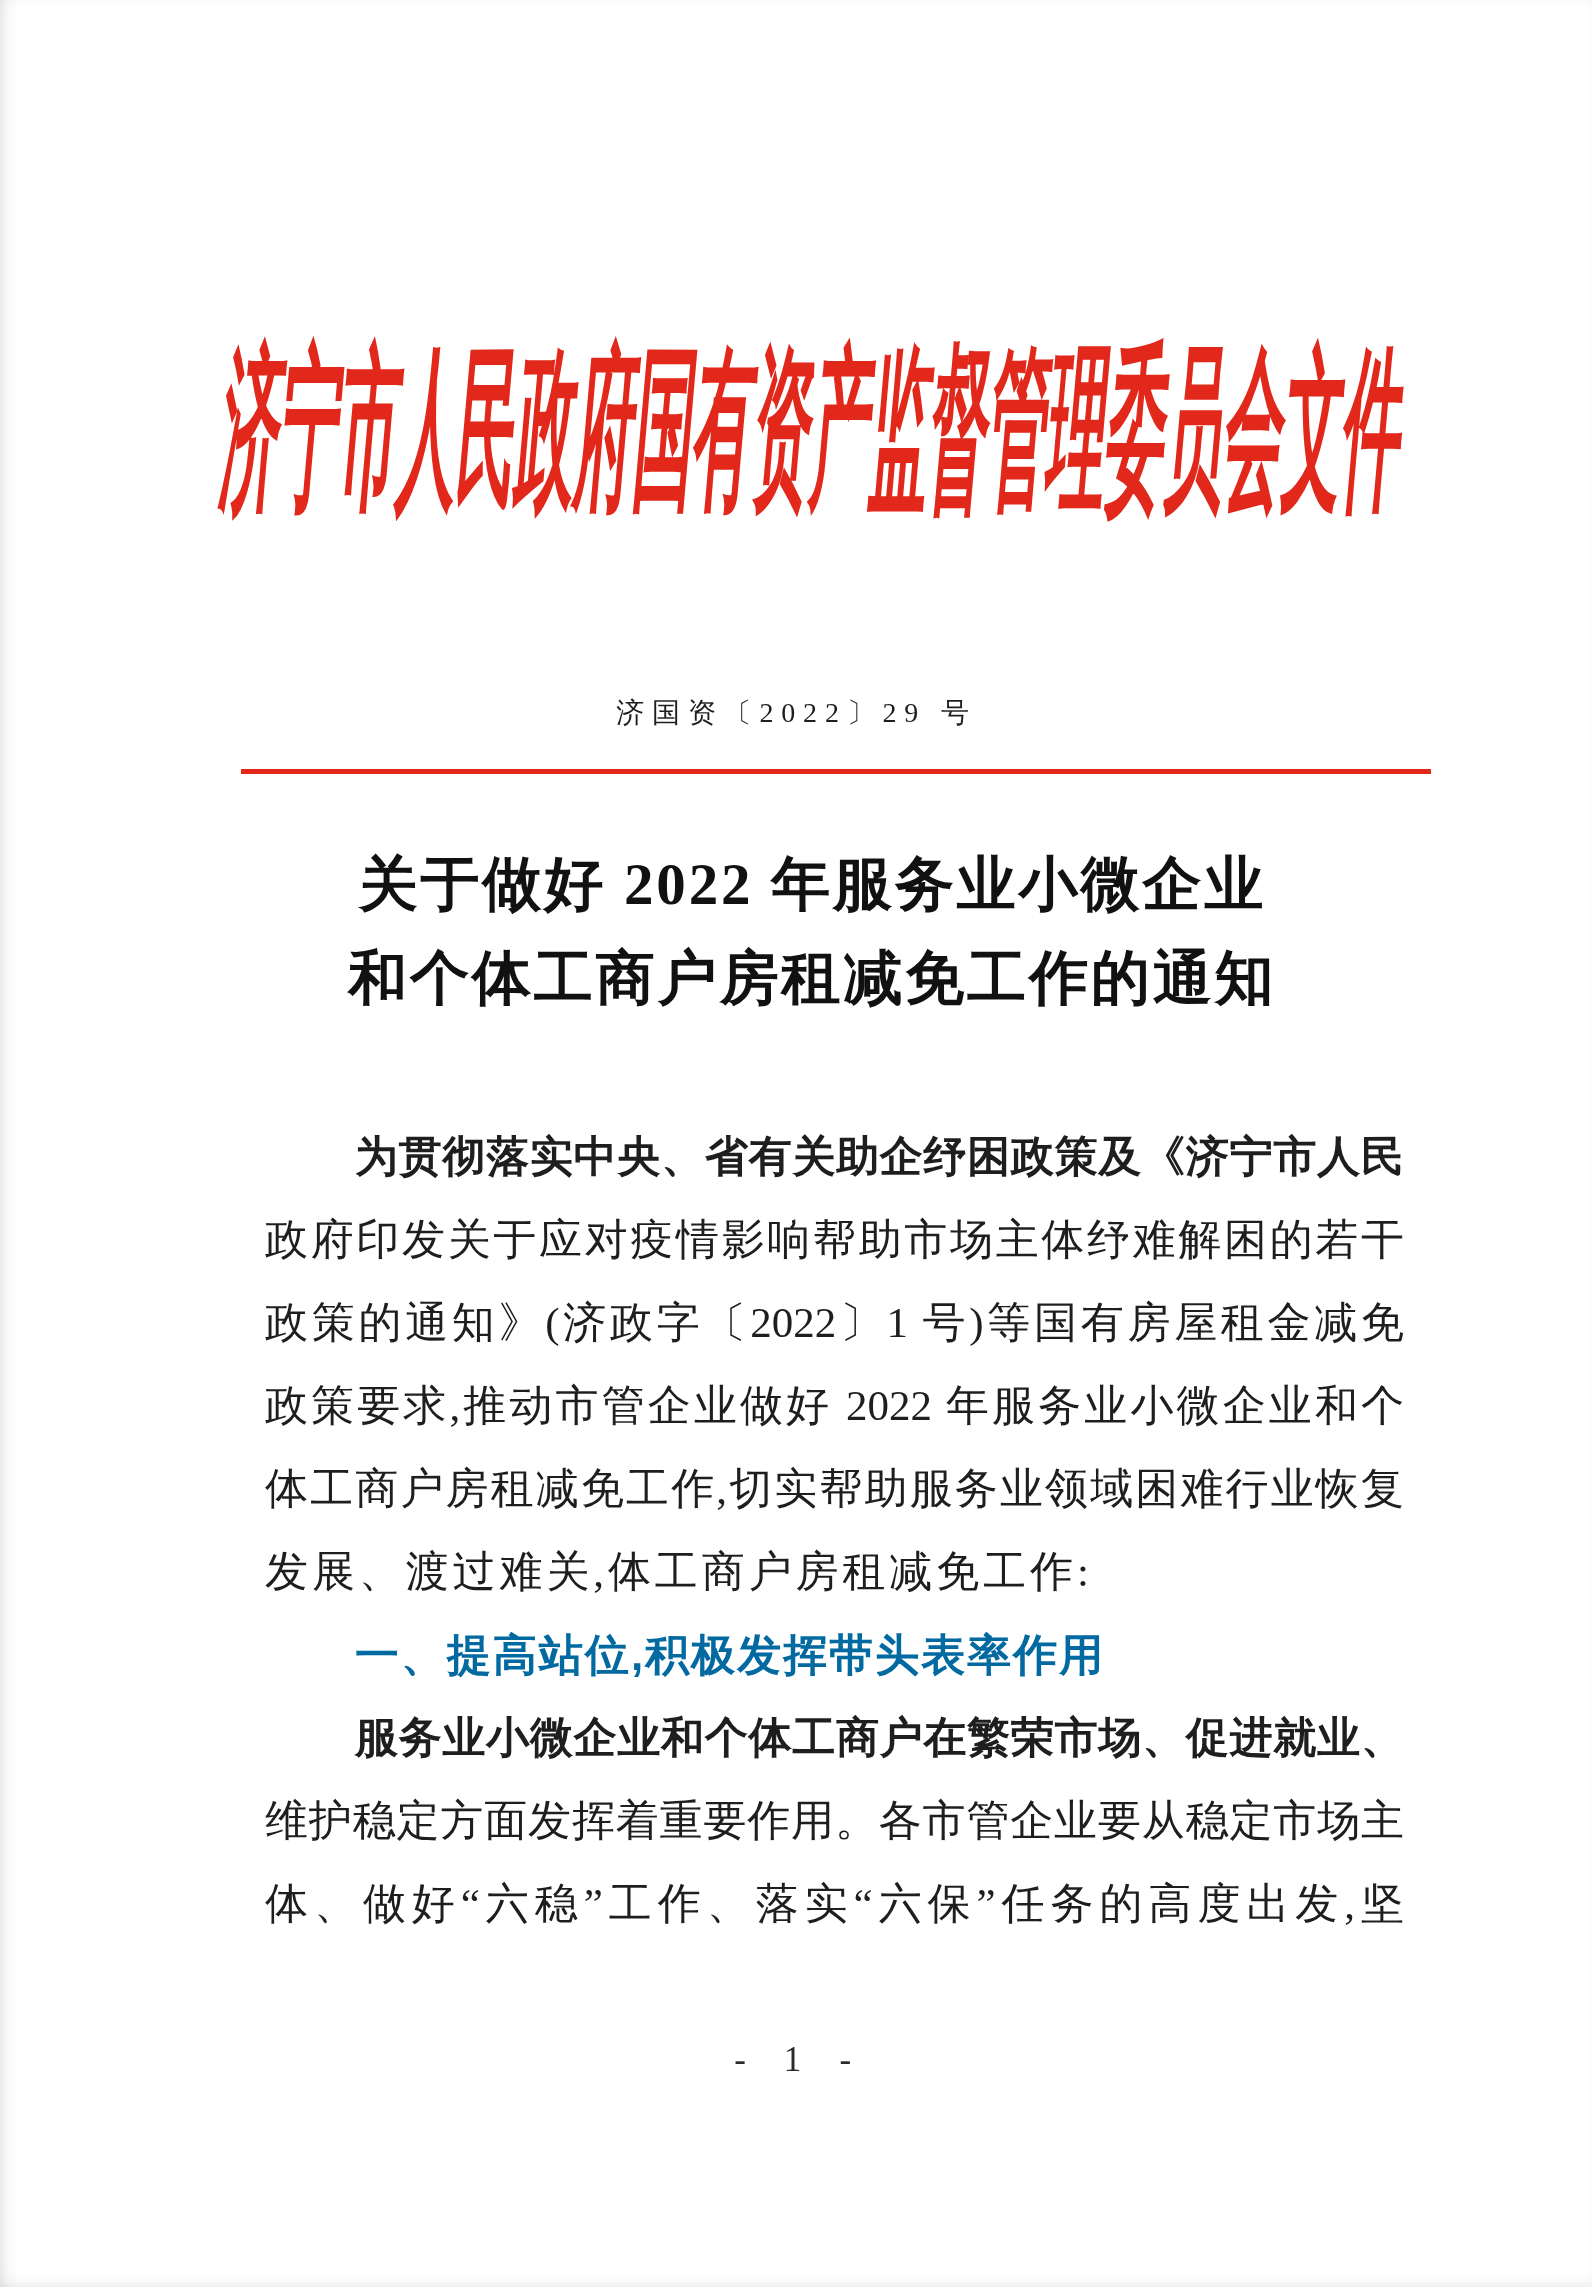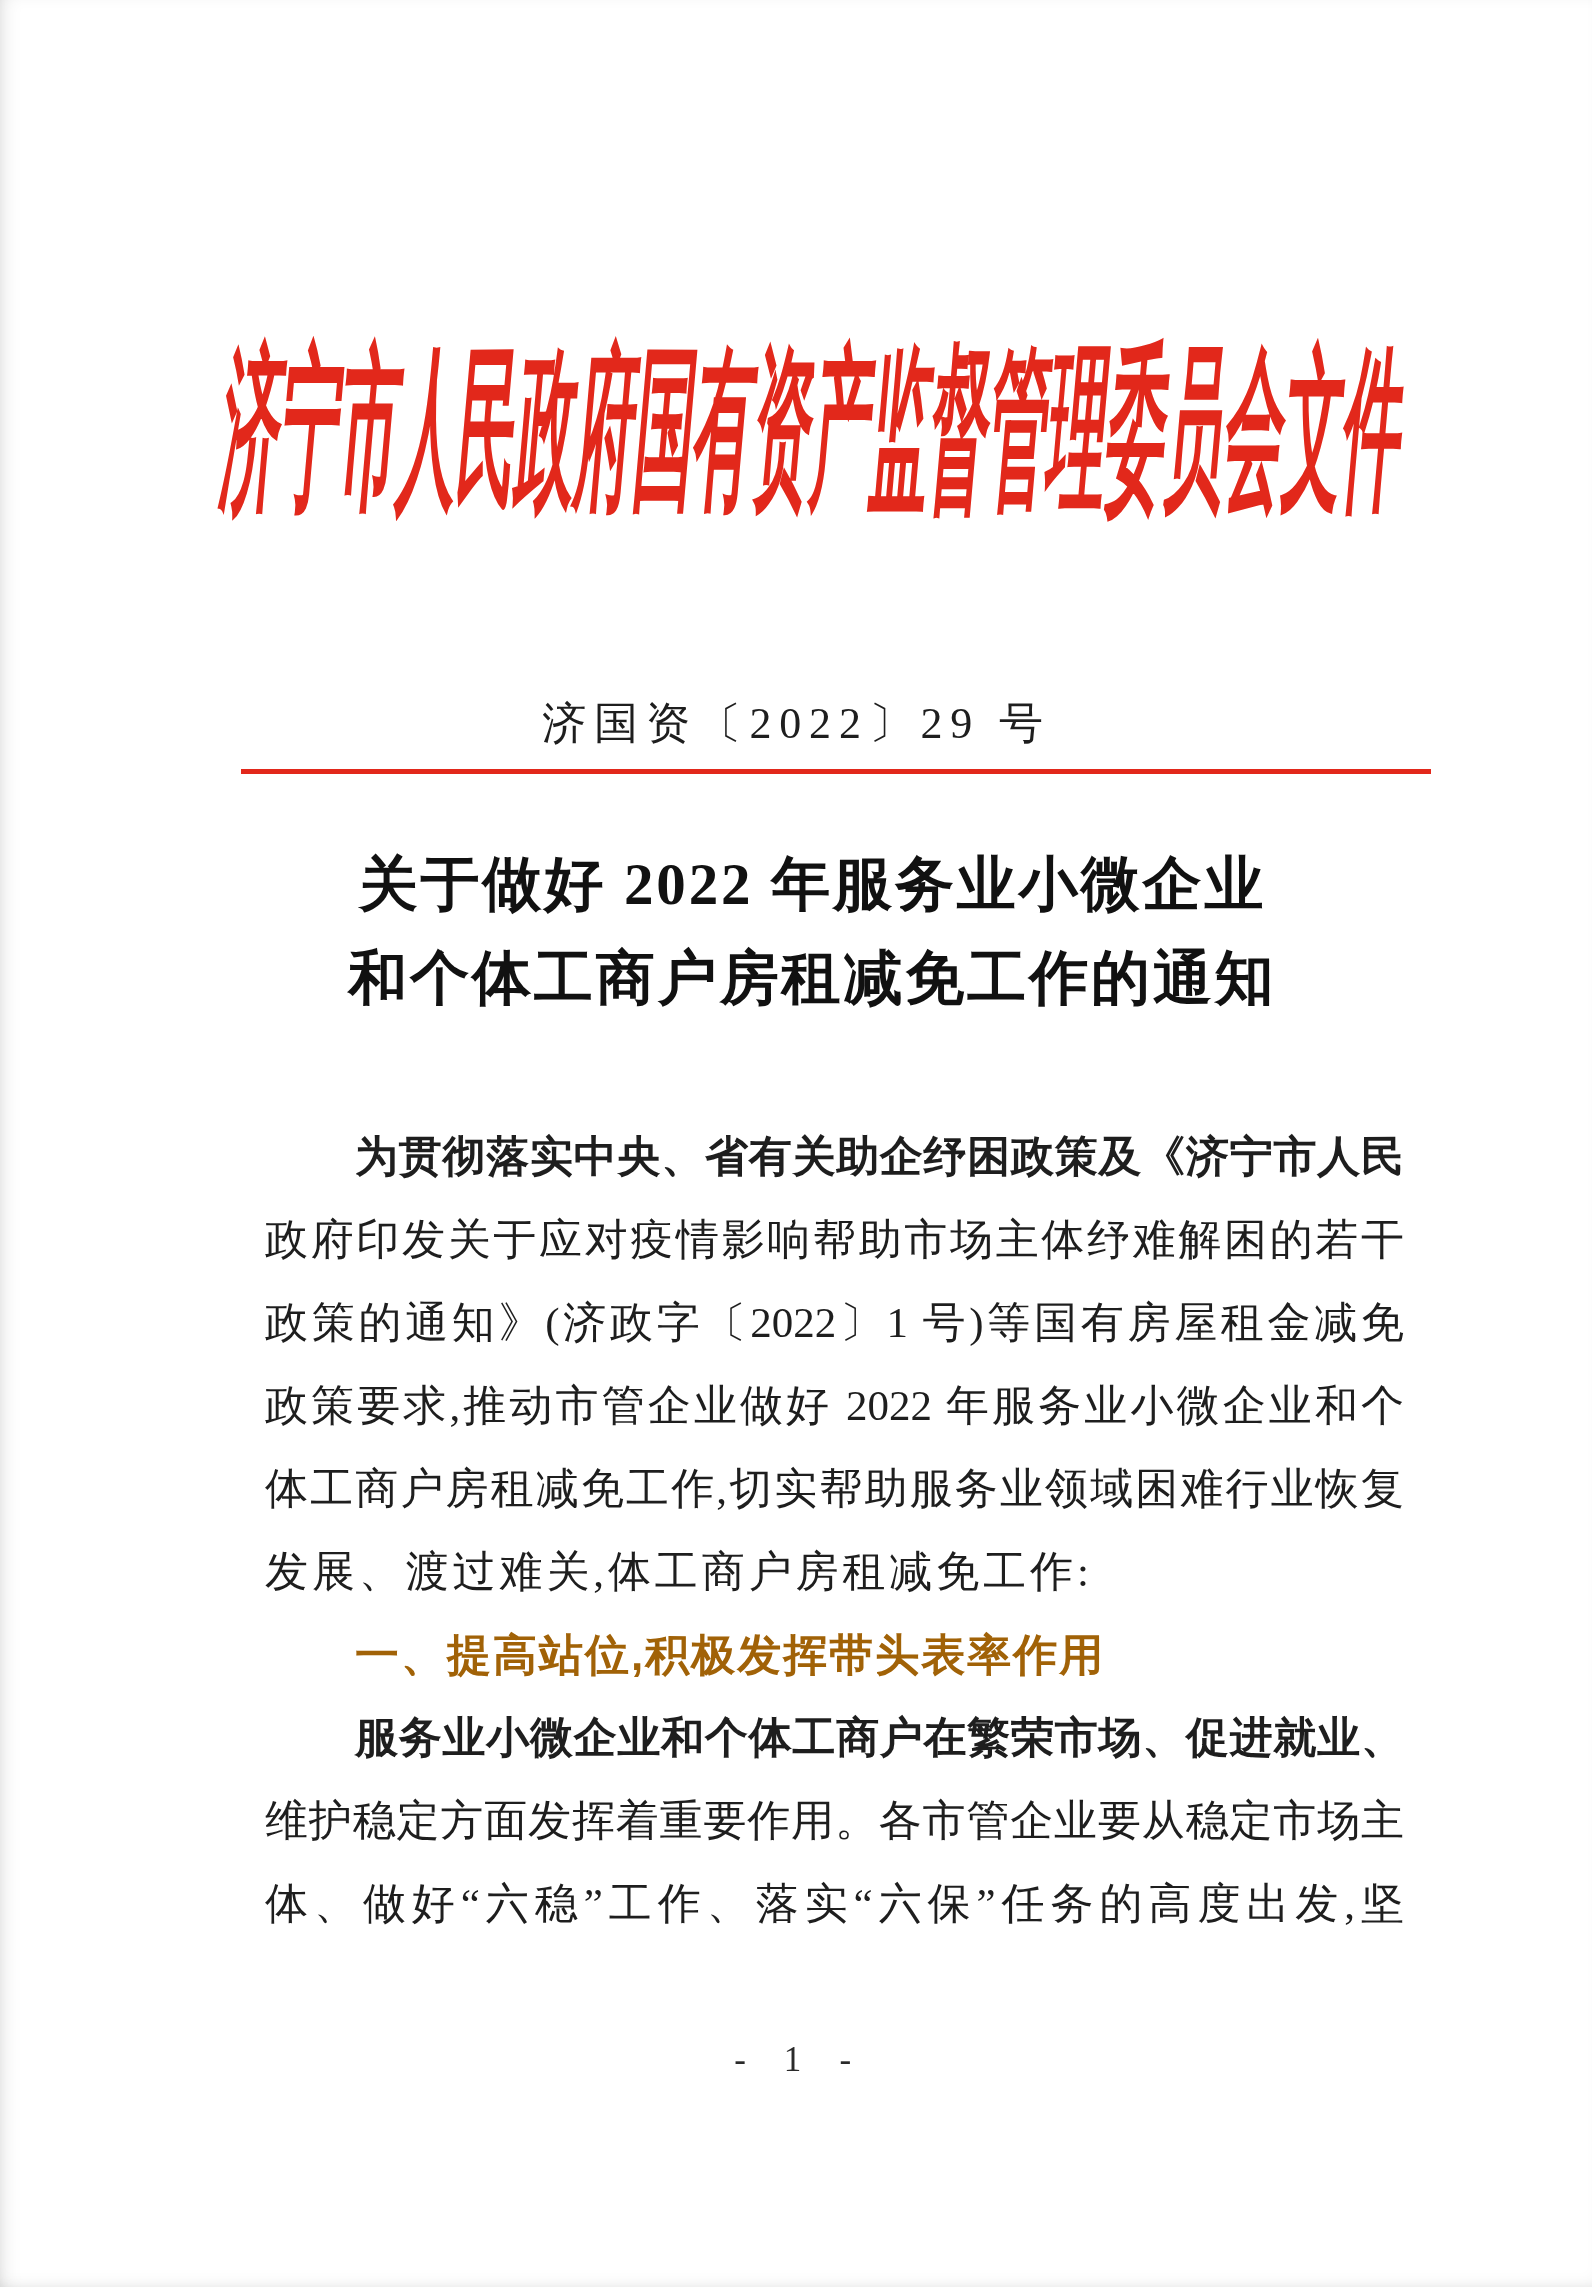--- a/index.html
+++ b/index.html
@@ -27,21 +27,21 @@
     white-space:nowrap;
     text-align:justify; text-align-last:justify; text-justify:inter-character;
     transform: skewX(-5deg) scaleY(3.0);
     transform-origin:50% 0;
   }
   
   .doc-number {
     position:absolute; top:694px; left:0; right:0;
     text-align:center;
     color:var(--text);
-    font-size:44px; letter-spacing:7.8px;
+    font-size:28px; letter-spacing:7.8px;
     white-space:nowrap;
   }
   
   .red-line {
     position:absolute; top:769px; left:241px;
     width:1190px; height:4.9px;
     background:var(--accent-red);
   }
   
   .doc-title {
@@ -67,21 +67,21 @@
   .plain { letter-spacing:3.9px; }
   .fill {
     text-align:justify; text-align-last:justify; text-justify:inter-character;
     letter-spacing:0;
   }
   .indent { text-indent:90px;font-weight:bold; }
   .hei {
     font-family:"Liberation Sans","DejaVu Sans",sans-serif;
     font-weight:bold;
     font-size:44px; letter-spacing:2px;
-    color:#a16207;
+    color:#0369a1;
   }
   
   .page-number {
     position:absolute; top:2040px; left:0; right:0;
     text-align:center;
     color:#2a2a2a;
     font-size:35px; letter-spacing:7.8px; word-spacing:13.7px;
     white-space:nowrap;
   }
 </style>

